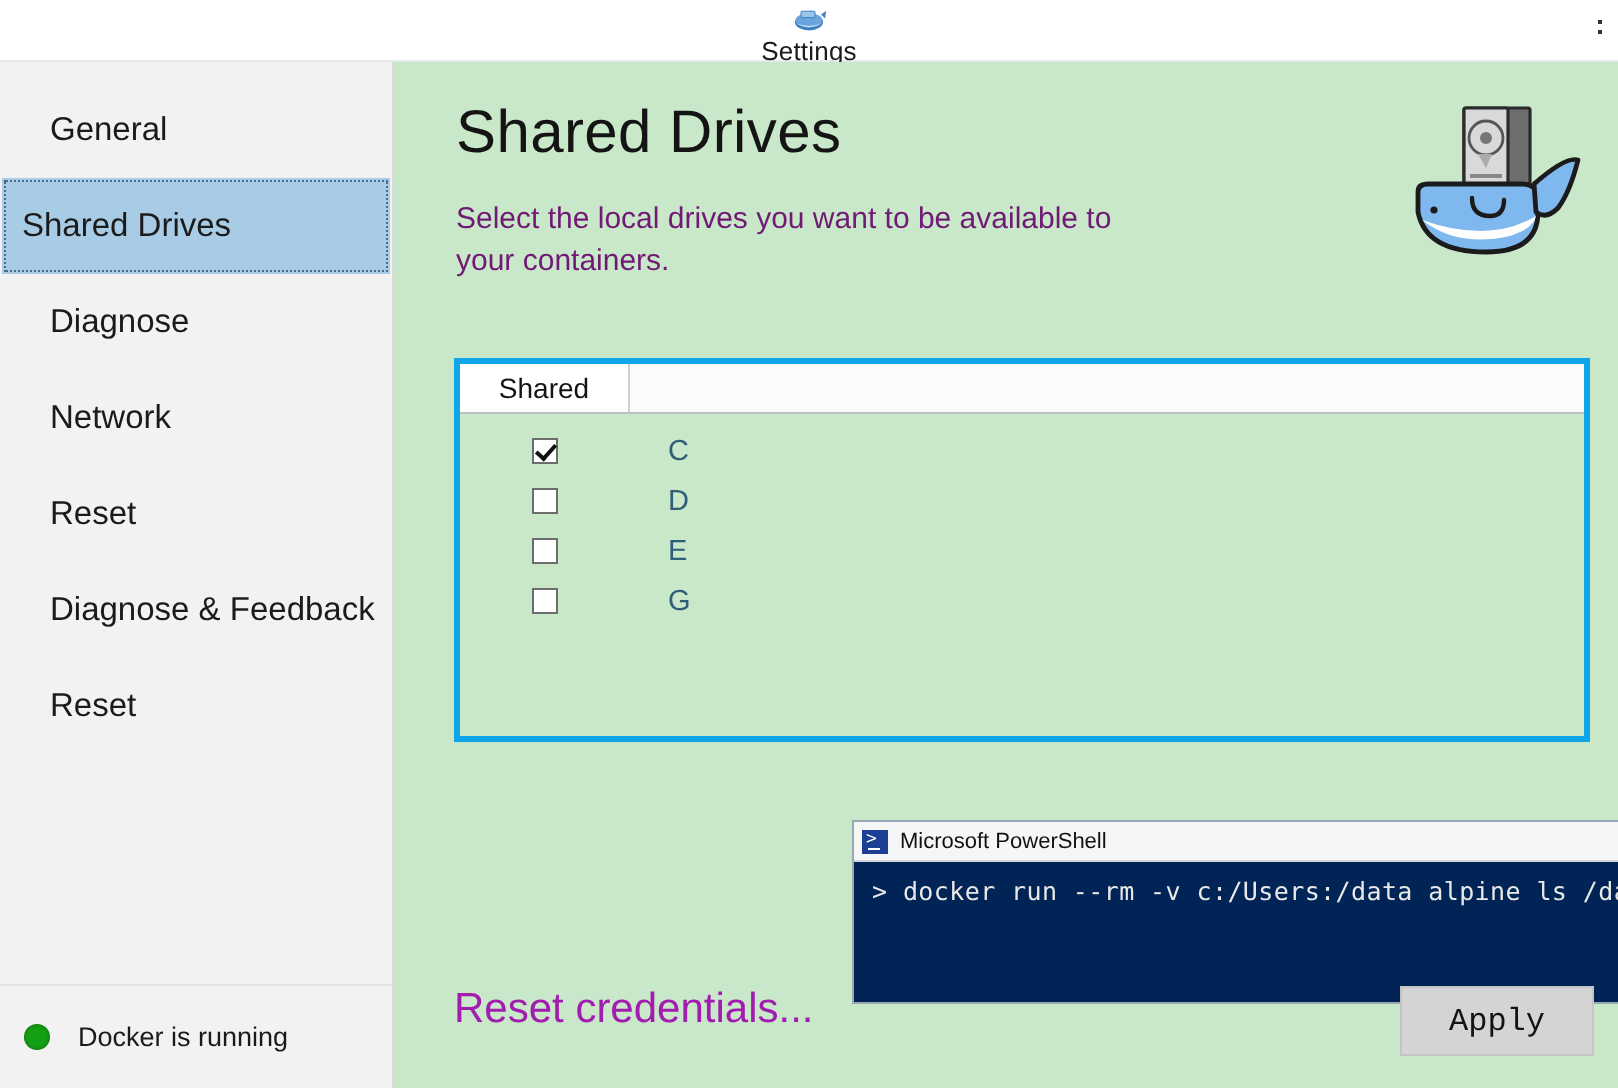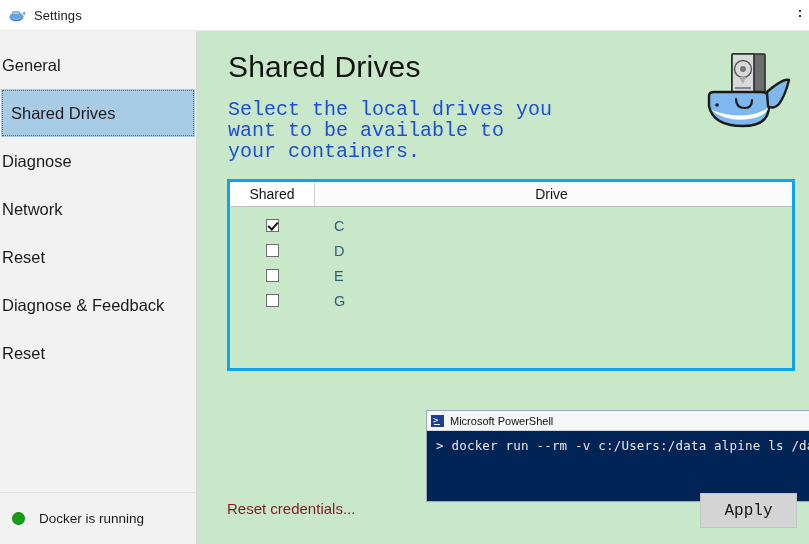--- a/index.html
+++ b/index.html
@@ -26,20 +26,21 @@
   .titlebar {
     position: absolute;
     left: 0; top: 0;
     width: 809px;
     height: 31px;
     background: #ffffff;
     border-bottom: 1px solid #e8e8e8;
     display: flex;
     align-items: center;
     box-sizing: border-box;
+    flex-direction: column;
   }
   .titlebar-icon {
     width: 18px;
     height: 18px;
     margin-left: 8px;
     margin-right: 8px;
     flex: 0 0 auto;
     position: relative;
   }
   .titlebar-title {
@@ -78,21 +79,21 @@
   .nav-list {
     position: absolute;
     left: 0;
     top: 10px;
     width: 197px;
   }
   .nav-item {
     height: 48px;
     display: flex;
     align-items: center;
-    padding-left: 2px;
+    padding-left: 25px;
     box-sizing: border-box;
     font-size: 16.5px;
     color: #1b1b1b;
     cursor: default;
     position: relative;
   }
   .nav-item.selected {
     background: #a9cce6;
     margin: 0 2px 0 1px;
     padding-left: 10px;
@@ -150,24 +151,23 @@
     color: #141414;
     font-weight: normal;
     margin: 0;
     letter-spacing: 0.2px;
   }
   .page-subtitle {
     position: absolute;
     left: 31px;
     top: 68px;
     width: 330px;
-    font-size: 20px;
+    font-size: 15px;
     line-height: 21px;
-    color: #1d4ed8;
-    font-family: Liberation Mono, monospace;
+    color: #701a75;
   }
 
   
   .whale-logo {
     position: absolute;
     right: 12px;
     top: 13px;
     width: 98px;
     height: 100px;
   }
@@ -316,22 +316,22 @@
     color: #e8e8e8;
     white-space: pre;
     letter-spacing: 0.2px;
   }
 
   
   .reset-link {
     position: absolute;
     left: 30px;
     bottom: 27px;
-    font-size: 15px;
-    color: #7f1d1d;
+    font-size: 21px;
+    color: #a21caf;
     cursor: pointer;
   }
   .apply-button {
     position: absolute;
     right: 12px;
     bottom: 16px;
     width: 97px;
     height: 35px;
     background: #d4d4d4;
     border: 1px solid #c4c4c4;
@@ -423,21 +423,20 @@
 
         <path d="M37 55 Q37 64 46 64 Q53 64 53 56" fill="none" stroke="#1b1b1b" stroke-width="2.2" stroke-linecap="round"></path>
 
         <circle cx="18" cy="61" r="1.8" fill="#1b1b1b"></circle>
       </svg>
     </div>
 
     <div class="drives-table">
       <div class="table-head">
         <div class="th th-shared">Shared</div>
-        <div class="th th-drive">Drive</div>
       </div>
       <div class="table-body">
 
         <div class="drive-row">
           <div class="cell-check">
             <span class="checkbox checked"></span>
           </div>
           <div class="cell-drive">C</div>
         </div>
 

